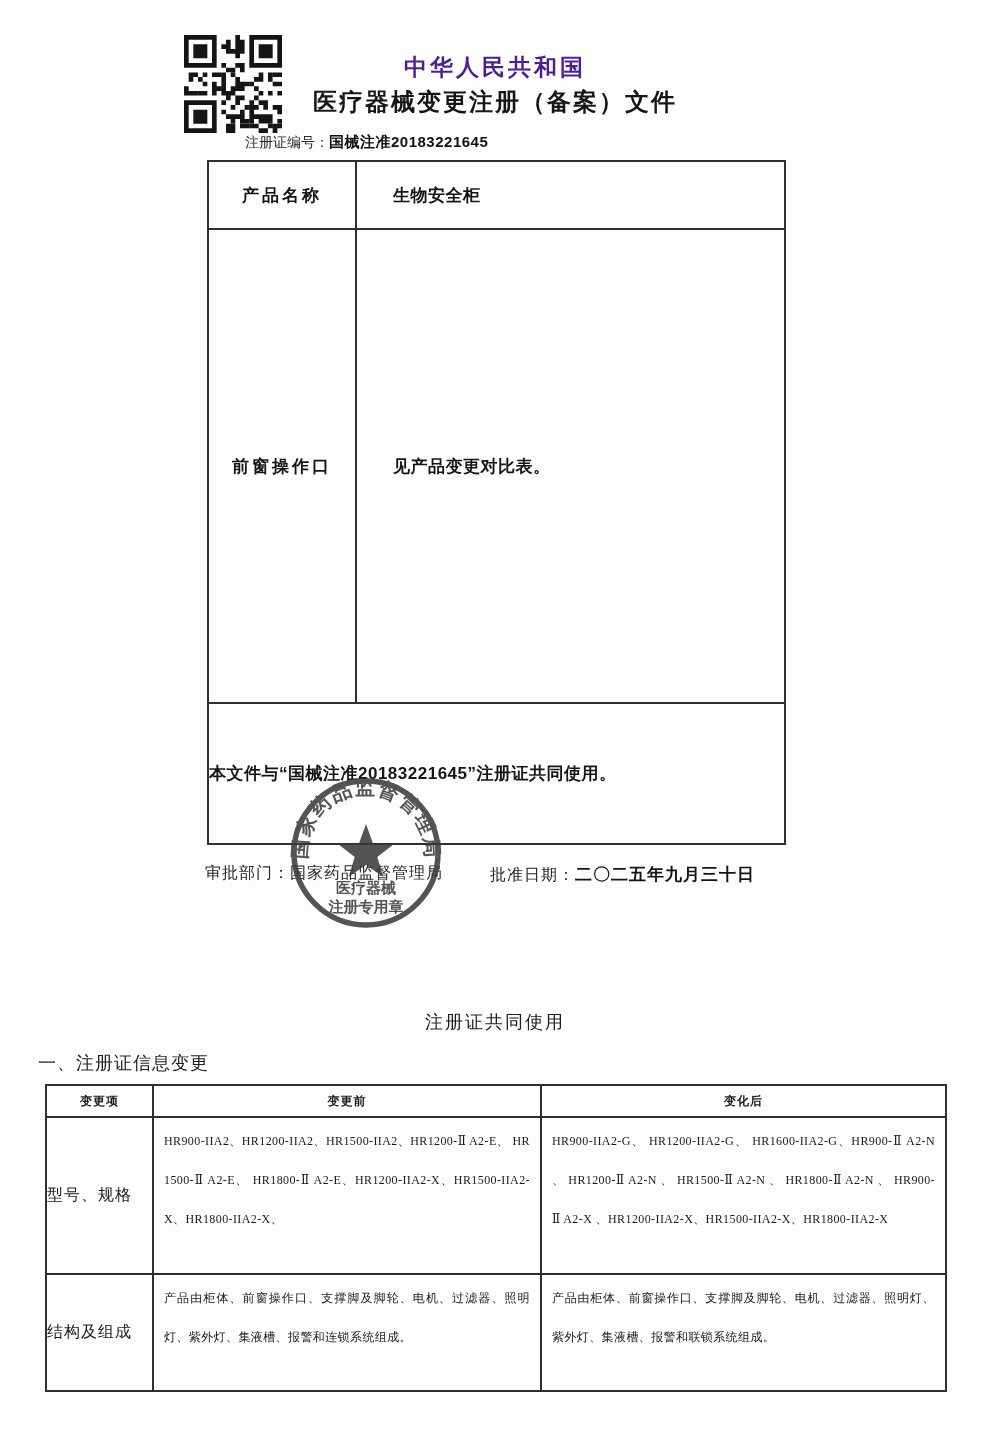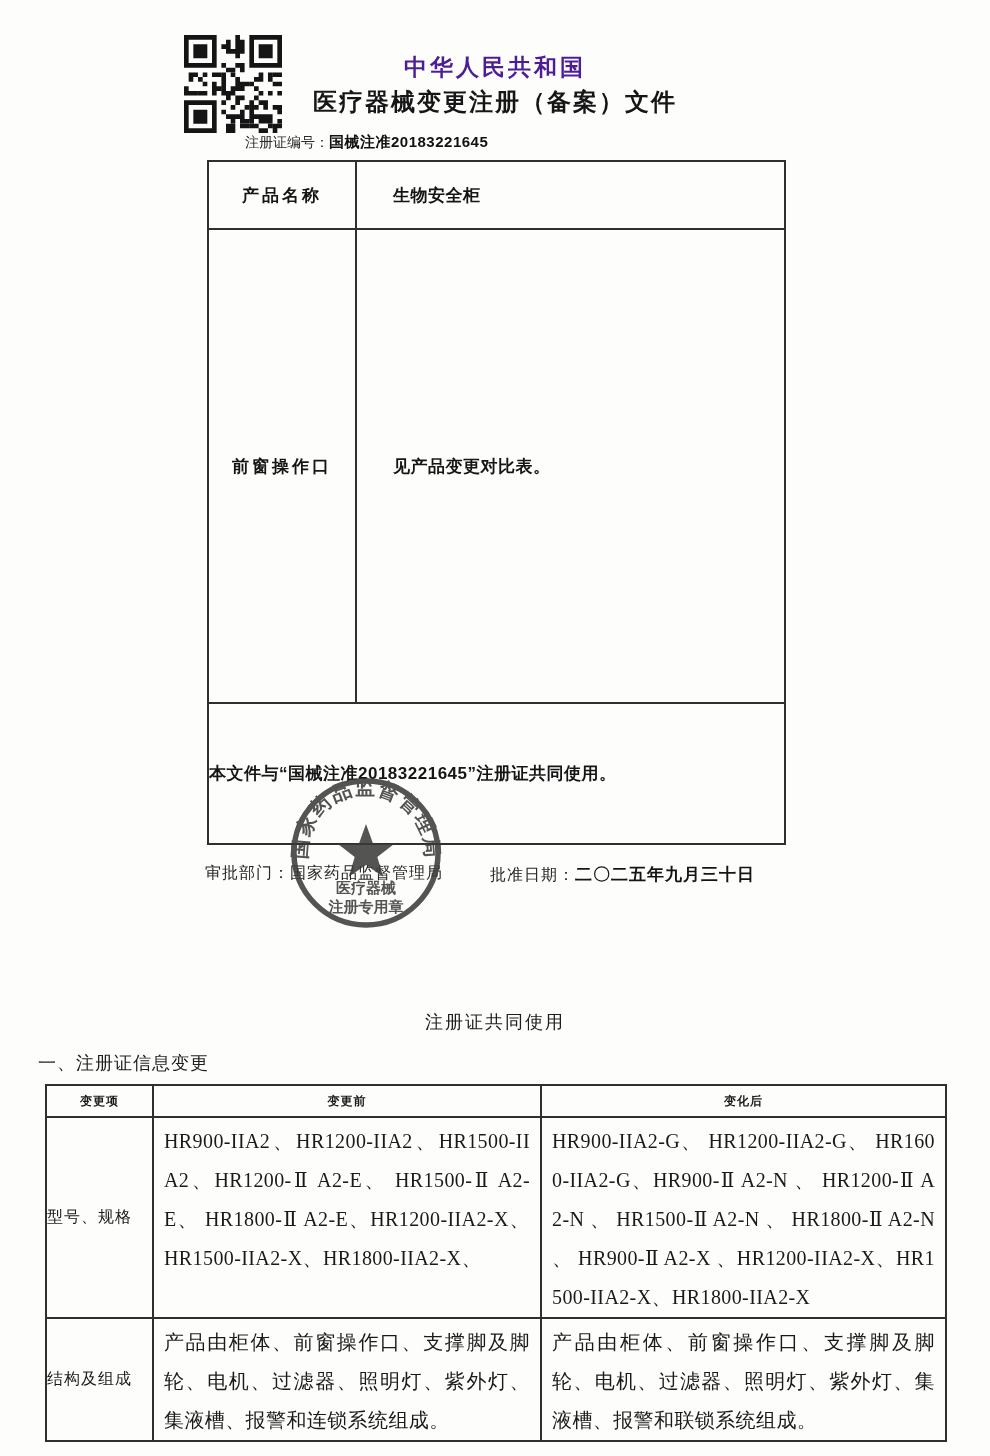--- a/index.html
+++ b/index.html
@@ -60,21 +60,21 @@
   .cmp-table th {
     height:32px; font-size:12px; font-weight:bold; text-align:center;
     font-family:"Liberation Sans","DejaVu Sans",sans-serif; letter-spacing:1px;margin-left:16px;
   }
   .col-item  { width:107px; }
   .col-before{ width:388px; }
   .col-after { width:405px; }
   .cmp-table td.item-cell { text-align:left; vertical-align:middle; font-size:16px; letter-spacing:1px; }
   .cmp-table td.detail-cell {
     vertical-align:top; padding:4px 10px 0 10px;
-    font-size:20px; line-height:39px; letter-spacing:0.4px;
+    font-size:12px; line-height:39px; letter-spacing:0.4px;
     text-align:justify; word-break:break-all;
   }
   .row-models td { height:157px; }
   .row-structure td { height:117px; }
 </style>
 </head>
 <body>
 
 <div class="page">
 

